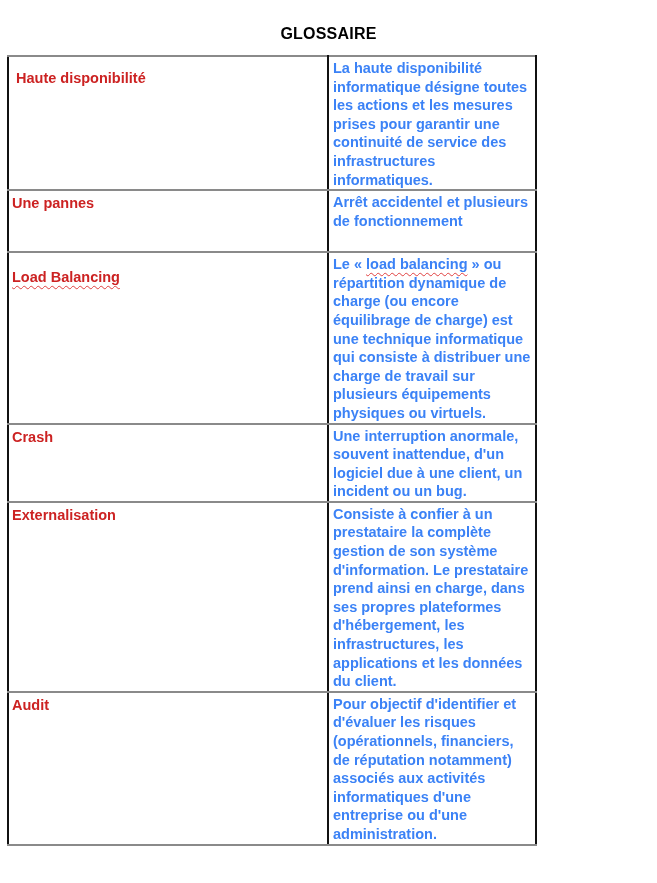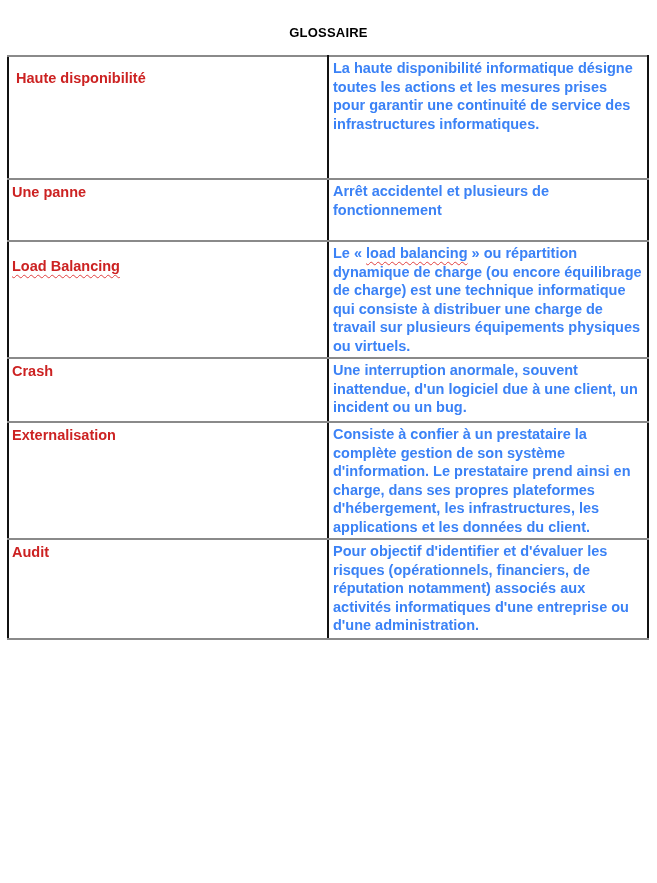--- a/index.html
+++ b/index.html
@@ -14,29 +14,29 @@
       overflow: hidden;
       font-family: "Liberation Sans", sans-serif;
     }
     .title {
       position: absolute;
       top: 25px;
       left: 0;
       width: 657px;
       text-align: center;
       font-weight: bold;
-      font-size: 13px;
+      font-size: 16px;
       color: #000;
       letter-spacing: 0.2px;
     }
     .glossary {
       position: absolute;
       left: 7px;
       top: 55px;
-      width: 642px;
+      width: 530px;
       border-collapse: collapse;
       table-layout: fixed;
     }
     .glossary td {
       vertical-align: top;
       padding: 0;
       border-top: 2px solid #8a8a8a;
       border-bottom: 2px solid #8a8a8a;
       border-left: 2px solid #111;
       border-right: 2px solid #111;
@@ -88,21 +88,21 @@
     <tr style="height:123px;">
       <td class="term-cell">
         <span class="term first">Haute disponibilité</span>
       </td>
       <td class="def-cell">
         <div class="def">La haute disponibilité informatique désigne toutes les actions et les mesures prises pour garantir une continuité de service des infrastructures informatiques.</div>
       </td>
     </tr>
     <tr style="height:62px;">
       <td class="term-cell">
-        <span class="term">Une panne</span>
+        <span class="term">Une pannes</span>
       </td>
       <td class="def-cell">
         <div class="def">Arrêt accidentel et plusieurs de fonctionnement</div>
       </td>
     </tr>
     <tr style="height:117px;">
       <td class="term-cell">
         <span class="term spell lb">Load Balancing</span>
       </td>
       <td class="def-cell">

